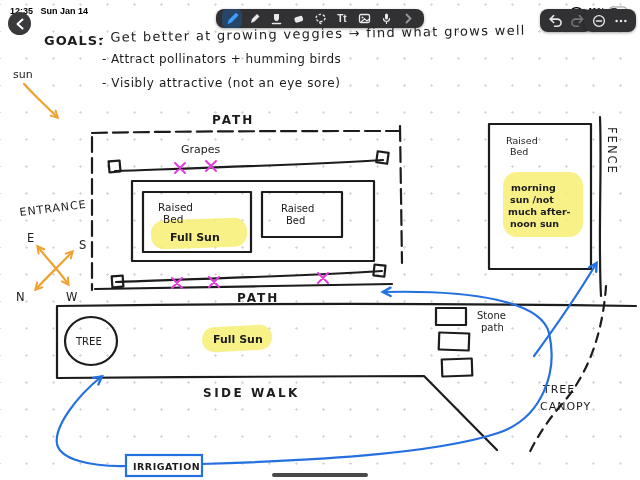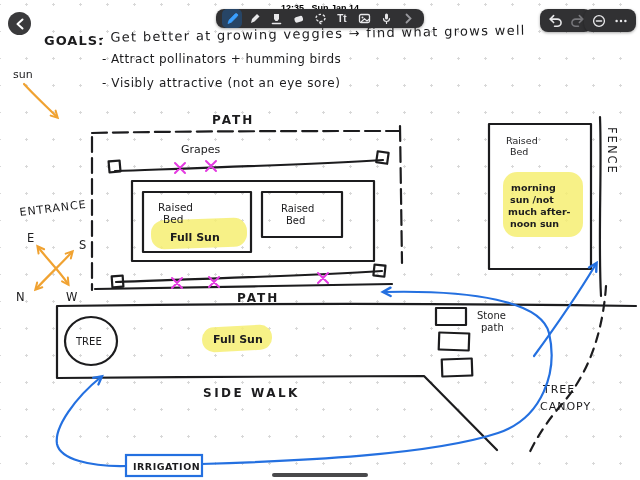--- a/index.html
+++ b/index.html
@@ -13,21 +13,21 @@
   svg.sketch text{font-family:"DejaVu Sans",sans-serif;fill:#1c1c1e;}
   .ink{stroke:#1c1c1e;stroke-width:2.2;fill:none;stroke-linecap:round;stroke-linejoin:round;}
   .magenta{fill:#e43ae0;}
   .mg-stroke{stroke:#e43ae0;stroke-width:2;fill:none;stroke-linecap:round;}
   .orange{stroke:#f0a231;stroke-width:2.2;fill:none;stroke-linecap:round;}
   .blue{stroke:#2470e0;stroke-width:2.2;fill:none;stroke-linecap:round;}
   .hl{fill:#f6ee72;opacity:.85;}
   
   .status-bar{position:absolute;top:0;left:0;right:0;height:16px;display:flex;
               justify-content:space-between;align-items:center;padding:3px 10px 0;
-              font-size:9px;font-weight:700;color:#000;z-index:9;flex-direction:column;}
+              font-size:9px;font-weight:700;color:#000;z-index:9;}
   .status-right{display:flex;align-items:center;gap:4px;}
   .back-btn{position:absolute;top:12px;left:8px;width:23px;height:23px;border-radius:50%;
             background:#3a3a3c;display:flex;align-items:center;justify-content:center;
             z-index:9;border:none;padding:0;}
   .toolbar{position:absolute;top:9px;left:50%;transform:translateX(-50%);height:19px;
            background:#313133;border-radius:8px;display:flex;align-items:center;gap:2px;
            padding:0 6px;z-index:9;box-shadow:0 1px 3px rgba(0,0,0,.35);}
   .tool{width:20px;height:19px;display:flex;align-items:center;justify-content:center;
         background:transparent;border:none;padding:0;border-radius:5px;}
   .tool.selected{background:rgba(10,132,255,.25);}

